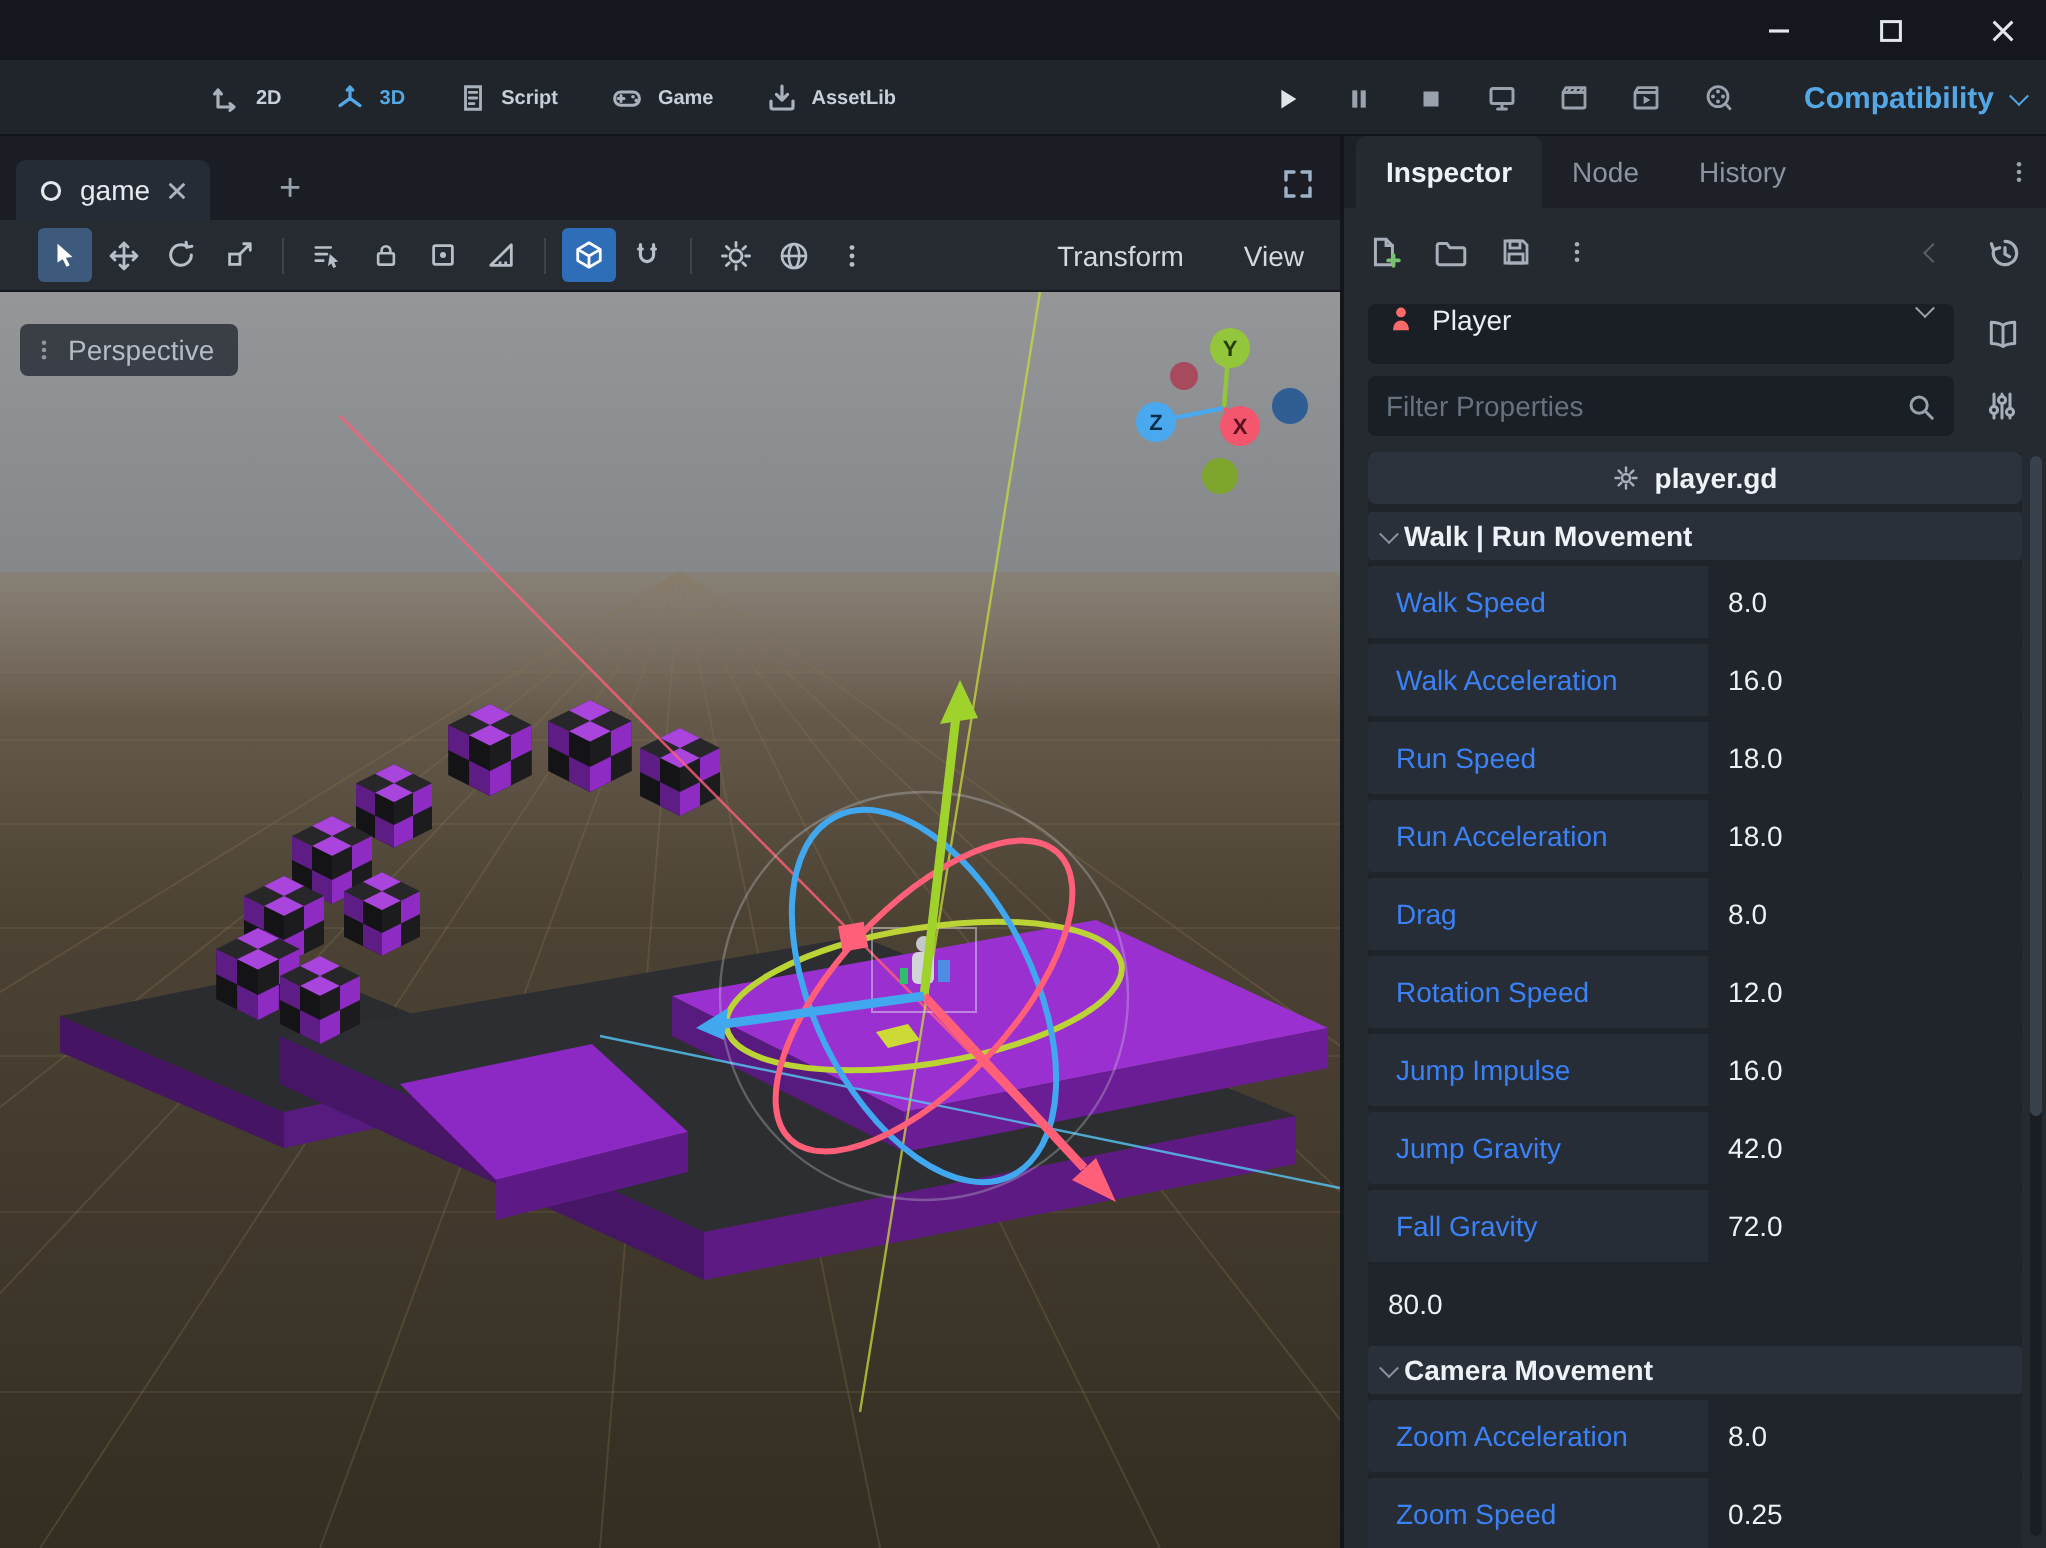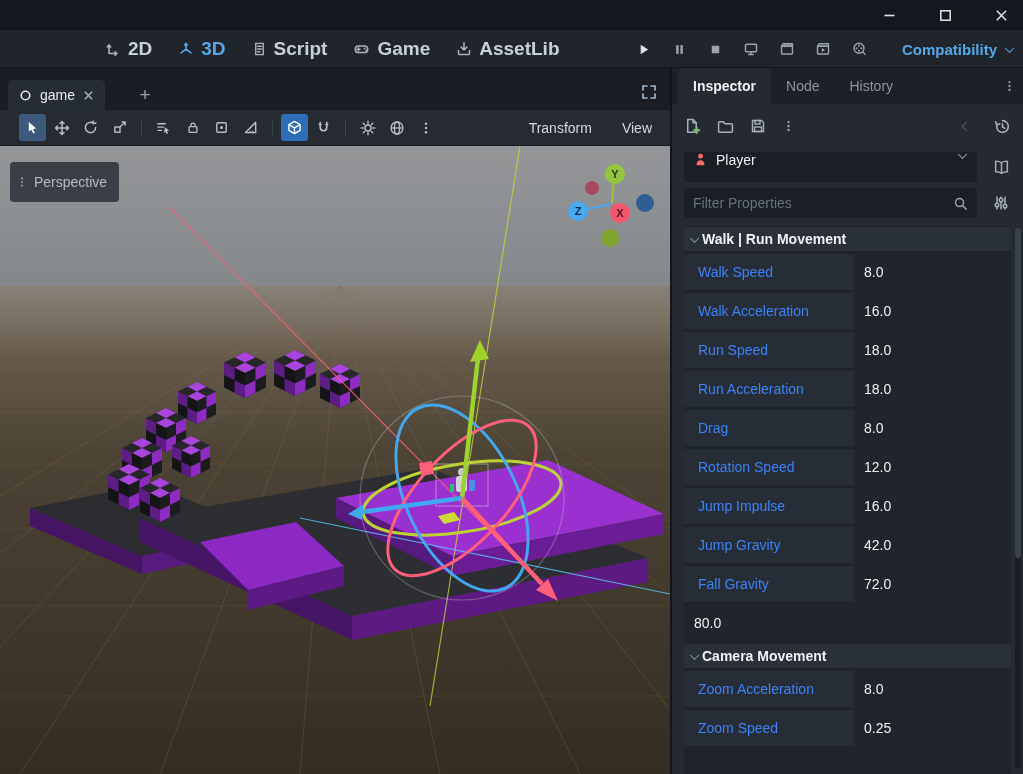--- a/index.html
+++ b/index.html
@@ -8,21 +8,21 @@
   svg{display:block}
 
   
   .titlebar{position:absolute;left:0;top:0;width:1023px;height:30px;background:#14171d}
   .win-controls{position:absolute;right:12px;top:0;height:30px;display:flex;gap:36px;align-items:center}
   .win-btn{width:20px;height:20px;display:flex;align-items:center;justify-content:center;color:#e3e7eb;cursor:default}
 
   
   .menubar{position:absolute;left:0;top:30px;width:1023px;height:38px;background:#20252c;border-bottom:1px solid #121519}
   .editor-tabs{position:absolute;left:105px;top:0;height:38px;display:flex;gap:26px;align-items:center}
-  .etab{display:flex;gap:7px;align-items:center;color:#c7cfd8;font-size:19px;font-weight:700}
+  .etab{display:flex;gap:7px;align-items:center;color:#c7cfd8;font-size:10px;font-weight:700}
   .etab .ic{color:#a9b2bc;display:flex}
   .etab.active,.etab.active .ic{color:#55a8e6}
   .run-controls{position:absolute;left:630px;top:0;height:38px;display:flex;gap:10px;align-items:center}
   .run-btn{width:26px;height:26px;border-radius:3px;display:flex;align-items:center;justify-content:center;color:#9aa3ad}
   .run-btn.play{color:#dfe3e8}
   .renderer{position:absolute;right:10px;top:0;height:38px;display:flex;gap:9px;align-items:center;color:#55a8e6;font-size:15px;font-weight:700}
 
   .chev{width:7px;height:7px;border-right:1.7px solid currentColor;border-bottom:1.7px solid currentColor;display:inline-block}
   .chev.down{transform:rotate(45deg) translate(-1px,-1px)}
   .chev.left{transform:rotate(135deg)}
@@ -37,21 +37,21 @@
   
   .vp-toolbar{position:absolute;left:0;top:110px;width:670px;height:36px;background:#262b32;display:flex;align-items:center;padding-left:18px;border-bottom:1px solid #15181d}
   .tool-btn{width:27px;height:27px;border-radius:3px;display:flex;align-items:center;justify-content:center;color:#b7bfc9;margin:0 1px;flex:0 0 auto}
   .tool-btn.active{background:#3d5a7d;color:#fff}
   .tool-btn.active-blue{background:#2e6db8;color:#fff}
   .tb-sep{width:1px;height:18px;background:#3a424c;margin:0 7px;flex:0 0 auto}
   .vp-menus{margin-left:auto;display:flex;gap:30px;padding-right:18px;color:#d2d8de;font-size:14px}
 
   
   .viewport{position:absolute;left:0;top:146px;width:670px;height:628px;background:#3b3429;overflow:hidden}
-  .persp{position:absolute;left:10px;top:16px;background:rgba(42,47,55,.84);border-radius:4px;height:40px;display:flex;align-items:center;gap:6px;padding:0 12px 0 6px;color:#b3bbc5;font-size:14px}
+  .persp{position:absolute;left:10px;top:16px;background:rgba(42,47,55,.84);border-radius:4px;height:26px;display:flex;align-items:center;gap:6px;padding:0 12px 0 6px;color:#b3bbc5;font-size:14px}
   .persp .dots{color:#8d96a1;display:flex}
 
   
   .right{position:absolute;left:670px;top:68px;width:353px;height:706px;background:#252a31;border-left:2px solid #121519}
   .insp-tabstrip{position:absolute;left:0;top:0;width:100%;height:36px;background:#1d2127;display:flex;align-items:stretch}
   .insp-tab{display:flex;align-items:center;padding:0 15px;font-size:14px;color:#8a94a0}
   .insp-tab.active{background:#252a31;color:#eef1f5;border-radius:5px 5px 0 0;margin-left:6px;font-weight:700}
   .insp-dots{position:absolute;right:3px;top:6px;width:22px;height:24px;display:flex;align-items:center;justify-content:center;color:#9aa3ad}
   .insp-toolbar{position:absolute;left:0;top:36px;width:100%;height:44px;display:flex;align-items:center;padding:0 12px;gap:16px;color:#a7b0ba}
   .itb-right{margin-left:auto;display:flex;align-items:center;gap:12px}
@@ -515,20 +515,29 @@
   <span class="side-btn tools-btn">
       <svg width="16" height="16" viewBox="0 0 16 16" fill="none" stroke="currentColor" stroke-width="1.5" stroke-linecap="round">
         <path d="M4 2v12M8 2v12M12 2v12"></path>
         <circle cx="4" cy="10" r="1.8" fill="#252a31"></circle>
         <circle cx="8" cy="5" r="1.8" fill="#252a31"></circle>
         <circle cx="12" cy="11" r="1.8" fill="#252a31"></circle>
       </svg>
     </span>
 
   <div class="props">
+    <div class="script-header">
+      <span class="ic">
+          <svg width="14" height="14" viewBox="0 0 16 16" fill="none" stroke="currentColor" stroke-width="1.4" stroke-linecap="round">
+            <circle cx="8" cy="8" r="2.3"></circle>
+            <path d="M8 2v2.2M8 11.8V14M2 8h2.2M11.8 8H14M3.8 3.8l1.6 1.6M10.6 10.6l1.6 1.6M12.2 3.8l-1.6 1.6M5.4 10.6l-1.6 1.6"></path>
+          </svg>
+        </span>
+      <span>player.gd</span>
+    </div>
 
   <div class="sec-header">
         <span class="chev down"></span>
         <span>Walk | Run Movement</span>
       </div>
       <div class="prop-row">
         <div class="plabel">Walk Speed</div>
         <div class="pvalue">8.0</div>
       </div>
       <div class="prop-row">

